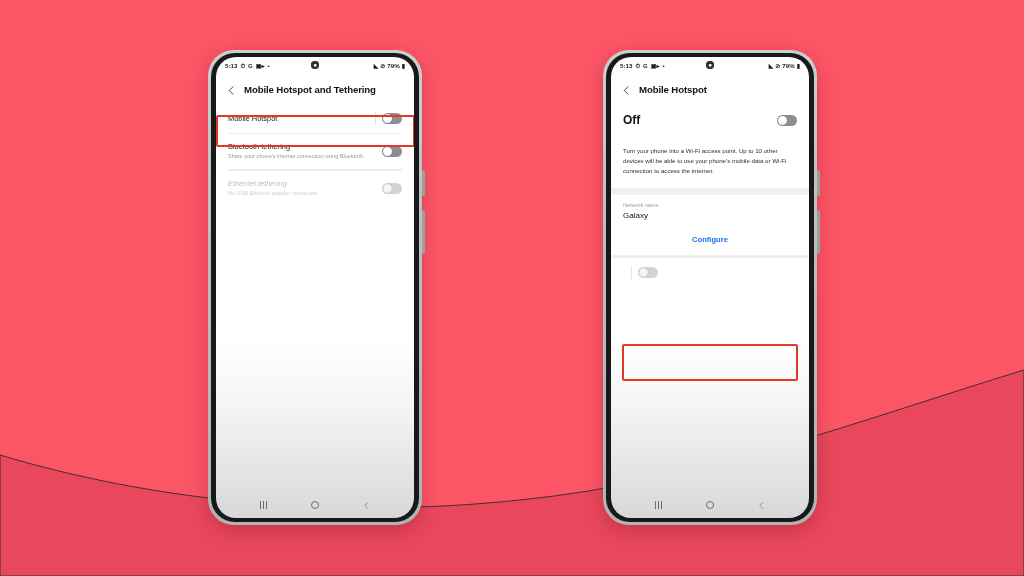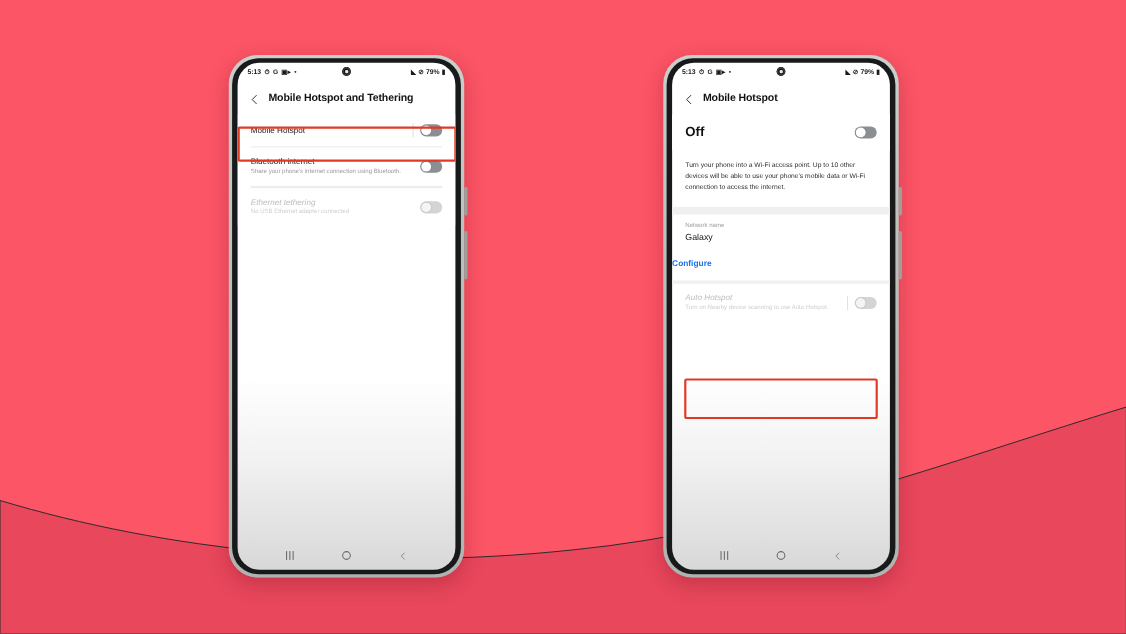--- a/index.html
+++ b/index.html
@@ -96,21 +96,21 @@
   .desc {
     font-size:6.1px; color:#2e2e2e; line-height:1.62;
     padding:9px 12px 12px 12px;
   }
   .gap { height:7px; background:#f0f0f0; }
   .field { padding:7px 12px 4px 12px; }
   .field-label { font-size:5.5px; color:#9d9d9d; line-height:1.3; }
   .field-value { font-size:8px; color:#121212; margin-top:2px; line-height:1.3; }
   .field-note { font-size:5.4px; color:#6f6f6f; margin-top:2px; line-height:1.3; }
   .configure {
-    text-align:left; font-size:7.6px; font-weight:700; color:#1a73e8;
+    text-align:center; font-size:7.6px; font-weight:700; color:#1a73e8;
     padding:10px 0 11px 0;
   }
 
   
   .hl { position:absolute; border:2.6px solid #e03a26; border-radius:2px; pointer-events:none; }
 
   
   .navbar {
     position:absolute; left:0; right:0; bottom:0; height:26px;
     display:flex; align-items:center; justify-content:space-around;
@@ -167,21 +167,21 @@
           </div>
           <div class="tgl-wrap">
             <div class="tgl-sep"></div>
             <div class="toggle"></div>
           </div>
         </div>
         <div class="divider"></div>
 
         <div class="row">
           <div class="txt">
-            <div class="row-title">Bluetooth internet</div>
+            <div class="row-title">Bluetooth tethering</div>
             <div class="row-sub">Share your phone's internet connection using Bluetooth.</div>
           </div>
           <div class="tgl-wrap">
             <div class="toggle"></div>
           </div>
         </div>
         <div class="divider"></div>
 
         <div class="divider"></div>
 
@@ -264,24 +264,20 @@
         <div class="field-value">Galaxy</div>
       </div>
 
 
 
       <div class="configure">Configure</div>
 
       <div class="gap" style="height:3px;"></div>
 
       <div class="row dim">
-        <div class="txt">
-          <div class="row-title">Auto Hotspot</div>
-          <div class="row-sub">Turn on Nearby device scanning to use Auto Hotspot.</div>
-        </div>
         <div class="tgl-wrap">
           <div class="tgl-sep"></div>
           <div class="toggle faded"></div>
         </div>
       </div>
 
       <div class="hl" style="left:11px; right:11px; top:287px; height:37px;"></div>
 
       <div class="navbar">
         <div class="nav-recent">

